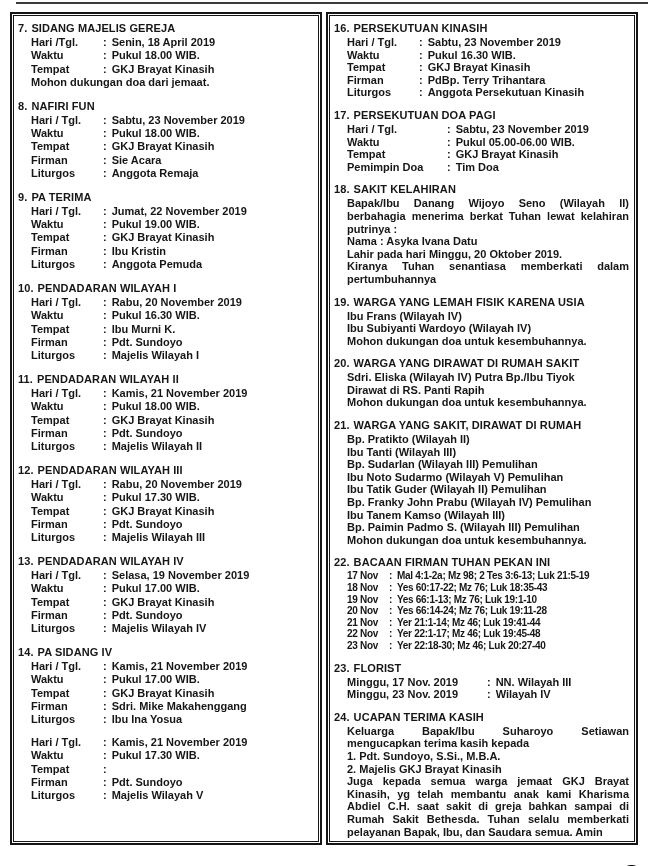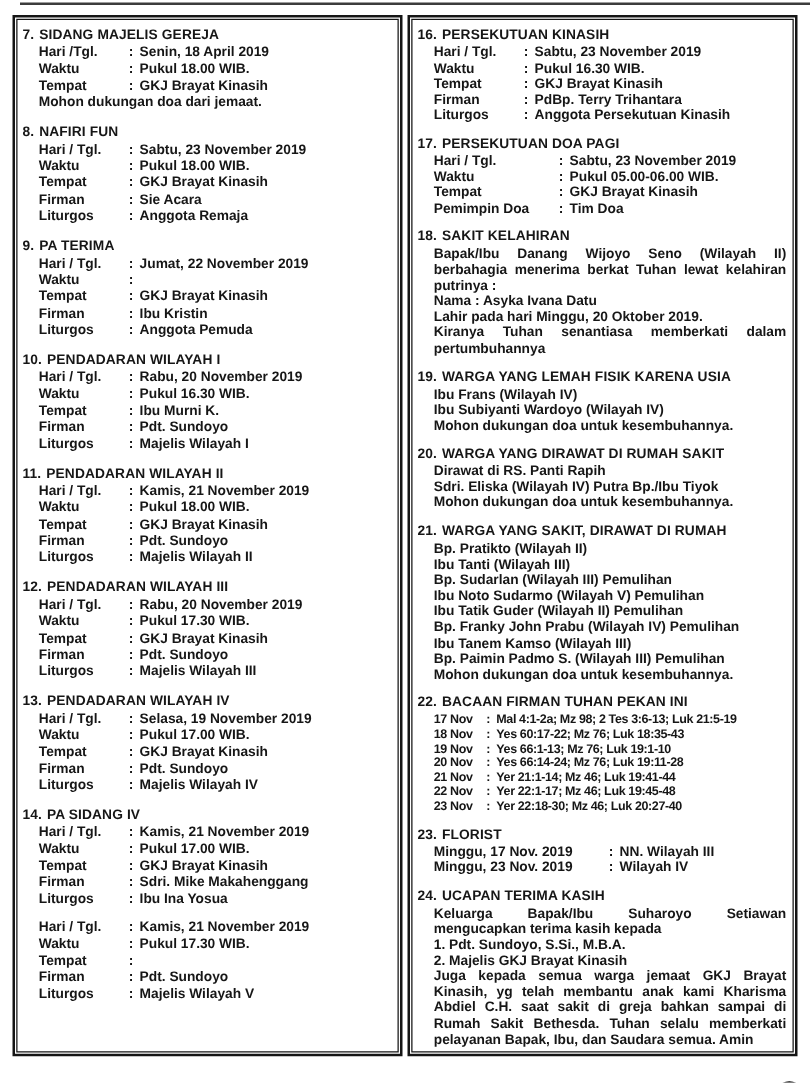--- a/index.html
+++ b/index.html
@@ -166,20 +166,21 @@
           </div>
           <div class="section-body">
             <div class="detail">
               <span class="label lw-md">Hari / Tgl.</span>
               <span class="colon">:</span>
               <span class="value">Jumat, 22 November 2019</span>
             </div>
             <div class="detail">
               <span class="label lw-md">Waktu</span>
               <span class="colon">:</span>
+              <span class="value">Pukul 19.00 WIB.</span>
             </div>
             <div class="detail">
               <span class="label lw-md">Tempat</span>
               <span class="colon">:</span>
               <span class="value">GKJ Brayat Kinasih</span>
             </div>
             <div class="detail">
               <span class="label lw-md">Firman</span>
               <span class="colon">:</span>
               <span class="value">Ibu Kristin</span>
@@ -471,22 +472,22 @@
             <div class="line">Ibu Subiyanti Wardoyo (Wilayah IV)</div>
             <div class="line">Mohon dukungan doa untuk kesembuhannya.</div>
           </div>
         </section>
         <section class="section">
           <div class="heading">
             <span class="num">20.</span>
             <span class="title">WARGA YANG DIRAWAT DI RUMAH SAKIT</span>
           </div>
           <div class="section-body">
+            <div class="line">Sdri. Eliska (Wilayah IV) Putra Bp./Ibu Tiyok</div>
             <div class="line">Dirawat di RS. Panti Rapih</div>
-            <div class="line">Sdri. Eliska (Wilayah IV) Putra Bp./Ibu Tiyok</div>
             <div class="line">Mohon dukungan doa untuk kesembuhannya.</div>
           </div>
         </section>
         <section class="section">
           <div class="heading">
             <span class="num">21.</span>
             <span class="title">WARGA YANG SAKIT, DIRAWAT DI RUMAH</span>
           </div>
           <div class="section-body">
             <div class="line">Bp. Pratikto (Wilayah II)</div>

